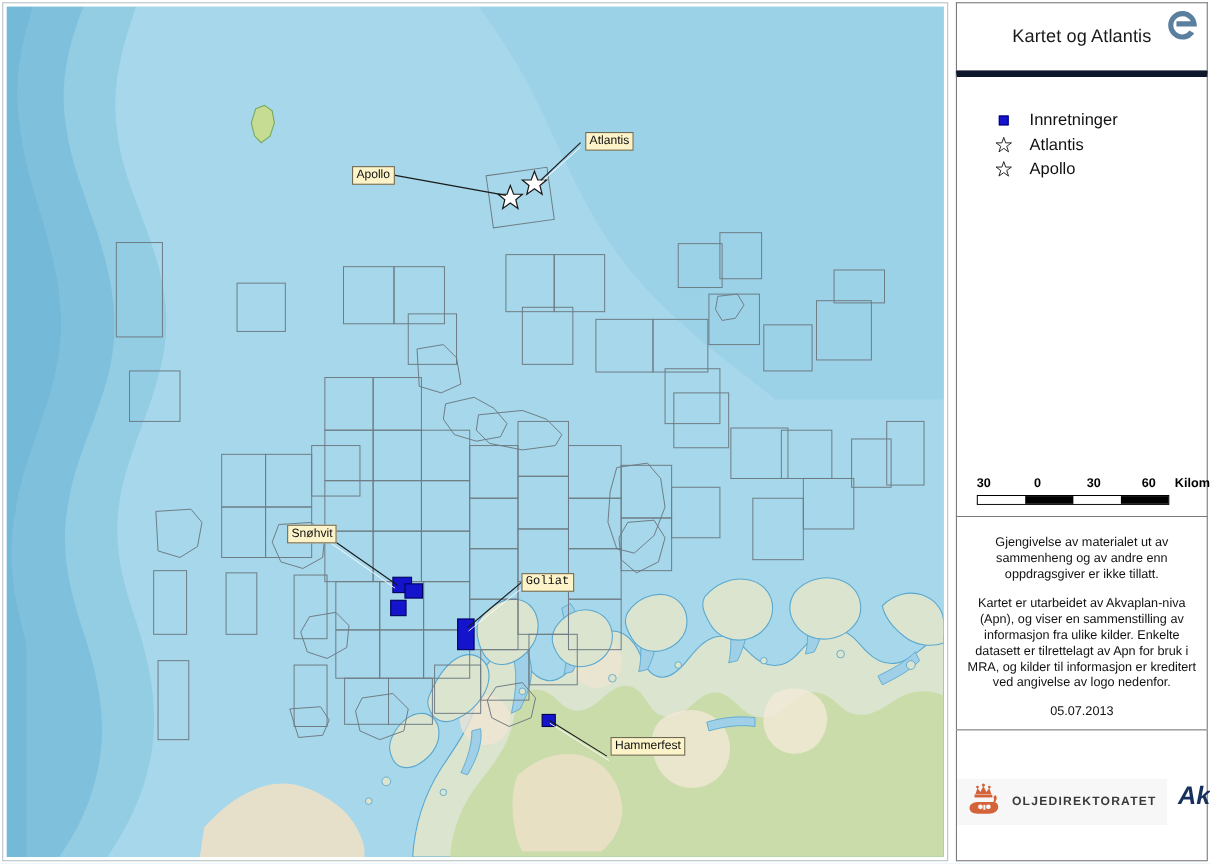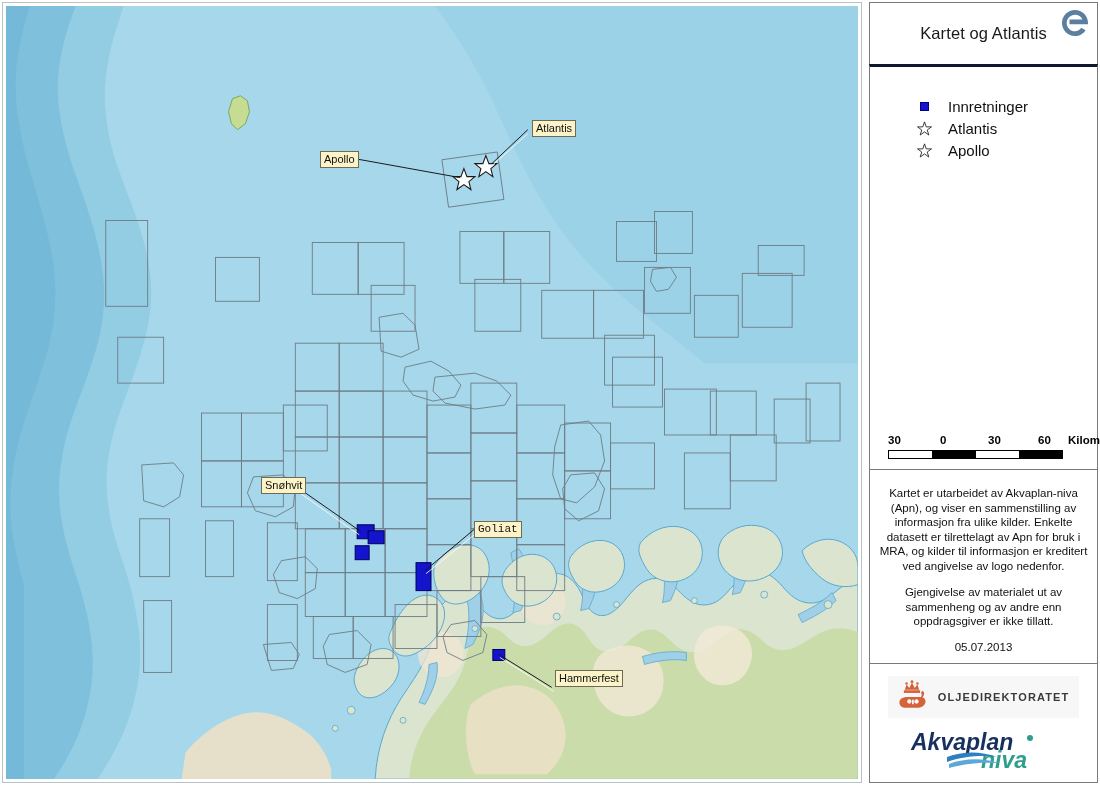--- a/index.html
+++ b/index.html
@@ -92,22 +92,22 @@
   .eni-logo {
     position: absolute;
     right: 5px;
     top: 3px;
     width: 34px;
     height: 34px;
   }
 
   .panel-legend-box {
     flex: 0 0 405px;
-    border-top: 3px solid #0f172a;
-    padding: 28px 0 0 16px;
+    border-top: 6px solid #0f172a;
+    padding: 28px 0 0 4px;
     position: relative;
     border-bottom: none;
     text-align: right;
   }
   .legend-list { margin: 0; padding: 0; list-style: none; }
   .legend-row {
     display: flex;
     align-items: center;
     height: 22px;
     padding-left: 20px;
@@ -192,21 +192,20 @@
   .credit-date {
     font-size: 11.5px;
     color: #111;
     margin: 6px 0 0 0;
   }
 
   .panel-logo-box {
     flex: 1 1 auto;
     border-top: 1px solid #7a7a7a;
     display: flex;
-    flex-direction: column;
     align-items: center;
     justify-content: flex-start;
     padding-top: 12px;
     gap: 8px;
   }
   .logo-od {
     display: flex;
     align-items: center;
     gap: 8px;
     background: #f7f7f7;
@@ -573,22 +572,22 @@
         <div class="scale-bars">
           <span class="scale-seg seg-w"></span>
           <span class="scale-seg seg-b"></span>
           <span class="scale-seg seg-w"></span>
           <span class="scale-seg seg-b"></span>
         </div>
       </div>
     </div>
 
     <div class="panel-box panel-text-box">
+      <p class="credit-p">Gjengivelse av materialet ut av sammenheng og av andre enn oppdragsgiver er ikke tillatt.</p>
       <p class="credit-p">Kartet er utarbeidet av Akvaplan-niva (Apn), og viser en sammenstilling av informasjon fra ulike kilder. Enkelte datasett er tilrettelagt av Apn for bruk i MRA, og kilder til informasjon er kreditert ved angivelse av logo nedenfor.</p>
-      <p class="credit-p">Gjengivelse av materialet ut av sammenheng og av andre enn oppdragsgiver er ikke tillatt.</p>
       <p class="credit-date">05.07.2013</p>
     </div>
 
     <div class="panel-box panel-logo-box">
 
       <div class="logo-od">
         <svg viewBox="0 0 40 40" width="36" height="36">
 
           <path d="M12,12 L14,6 L17,10 L20,4 L23,10 L26,6 L28,12 Z" fill="#d4633a"></path>
           <rect x="11" y="12.5" width="18" height="3" fill="#d4633a"></rect>

